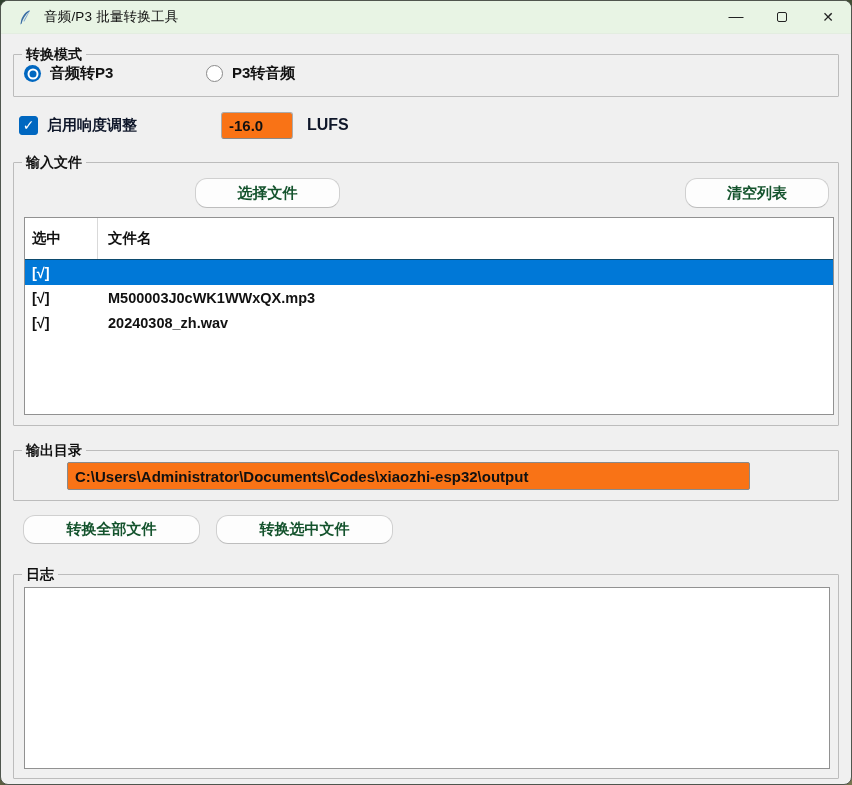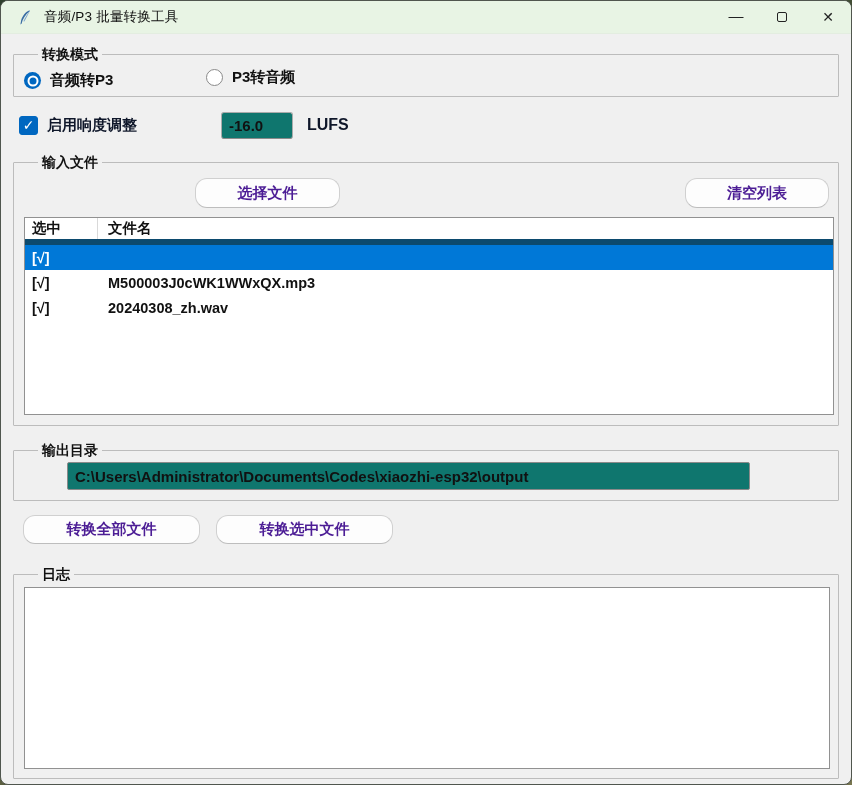--- a/index.html
+++ b/index.html
@@ -26,21 +26,21 @@
   .min-glyph { font-size:15px; color:#222; line-height:1; transform:translateY(-2px); }
   .max-glyph { width:10px; height:10px; border:1.2px solid #222; border-radius:2px; display:inline-block; }
   .close-glyph { font-size:14px; color:#222; line-height:1; }
   
   .client { position:absolute; left:0; top:33px; width:852px; height:752px; }
   .group {
     position:absolute; border:1px solid #bcbcbc; border-radius:1px;
   }
   .group-label {
     position:absolute; top:-10px; left:8px; background:#f0f0f0; padding:0 4px;
-    font-size:14px; font-weight:700; color:#111; line-height:18px; white-space:nowrap;margin-left:16px;
+    font-size:14px; font-weight:700; color:#111; line-height:18px; white-space:nowrap;
   }
   .plain-label { font-size:14px; font-weight:700; color:#0f172a; white-space:nowrap; }
   
   .radio-row { position:absolute; left:10px; top:9px; display:flex; align-items:center; }
   .radio-opt { display:flex; align-items:center; cursor:default; }
   .radio-circle { width:17px; height:17px; border-radius:50%; background:#fff; border:1px solid #8a8a8a; position:relative; }
   .radio-circle.on { border:none; background:#0067c0; }
   .radio-circle.on::before {
     content:""; position:absolute; left:50%; top:50%; width:11px; height:11px;
     transform:translate(-50%,-50%); border-radius:50%; background:#fff;
@@ -49,36 +49,36 @@
     content:""; position:absolute; left:50%; top:50%; width:7px; height:7px;
     transform:translate(-50%,-50%); border-radius:50%; background:#0067c0;
   }
   .radio-label { margin-left:9px; font-size:15px; font-weight:700; color:#111; }
   
   .checkbox { width:19px; height:19px; border-radius:3px; background:#0067c0; border:1px solid #0067c0;
     display:flex; align-items:center; justify-content:center; }
   .check-glyph { color:#fff; font-size:14px; font-weight:700; line-height:1; }
   
   .entry {
-    background:#0f766e; border:1px solid #ababab; border-bottom-color:#8a8a8a; border-radius:3px;
+    background:#f97316; border:1px solid #ababab; border-bottom-color:#8a8a8a; border-radius:3px;
     font-size:15px; font-weight:700; color:#111; padding:0 7px;
     font-family:"Liberation Sans","DejaVu Sans",sans-serif;
   }
   .btn {
     position:absolute; background:#fdfdfd; border:1px solid #d0d0d0; border-bottom-color:#bdbdbd;
-    border-radius:12px; font-size:15px; font-weight:700; color:#4c1d95;
+    border-radius:12px; font-size:15px; font-weight:700; color:#14532d;
     display:flex; align-items:center; justify-content:center; cursor:default;
     font-family:"Liberation Sans","DejaVu Sans",sans-serif;
   }
   
   .tree {
     position:absolute; background:#fff; border:1px solid #919191; overflow:hidden;
     font-size:14.5px; font-weight:700; color:#111;
   }
-  .thead { display:flex; height:27px; border-bottom:6px solid #0c4a6e; background:#fff; }
+  .thead { display:flex; height:42px; border-bottom:1px solid #0c4a6e; background:#fff; }
   .th { display:flex; align-items:center; padding-left:7px; }
   .th-check { width:73px; border-right:1px solid #d9d9d9; }
   .th-name { flex:1; padding-left:10px; }
   .trow { display:flex; height:25px; align-items:center; }
   .td-check { width:73px; padding-left:7px; }
   .td-name { flex:1; padding-left:10px; overflow:hidden; white-space:nowrap; }
   .trow.selected { background:#0078d7; color:#fff; }
   
   .logbox { position:absolute; background:#fff; border:1px solid #919191; font-size:14px; color:#111;
     resize:none; outline:none; }
@@ -107,21 +107,21 @@
         <span class="close-glyph">✕</span>
       </div>
     </div>
   </div>
 
   <div class="client">
 
     <div class="group" style="left:12px; top:20px; width:826px; height:43px;">
       <span class="group-label">转换模式</span>
       <div class="radio-row">
-        <div class="radio-opt" style="width:182px;margin-top:7px;">
+        <div class="radio-opt" style="width:182px;">
           <span class="radio-circle on"></span>
           <span class="radio-label">音频转P3</span>
         </div>
         <div class="radio-opt">
           <span class="radio-circle"></span>
           <span class="radio-label">P3转音频</span>
         </div>
       </div>
     </div>
 

